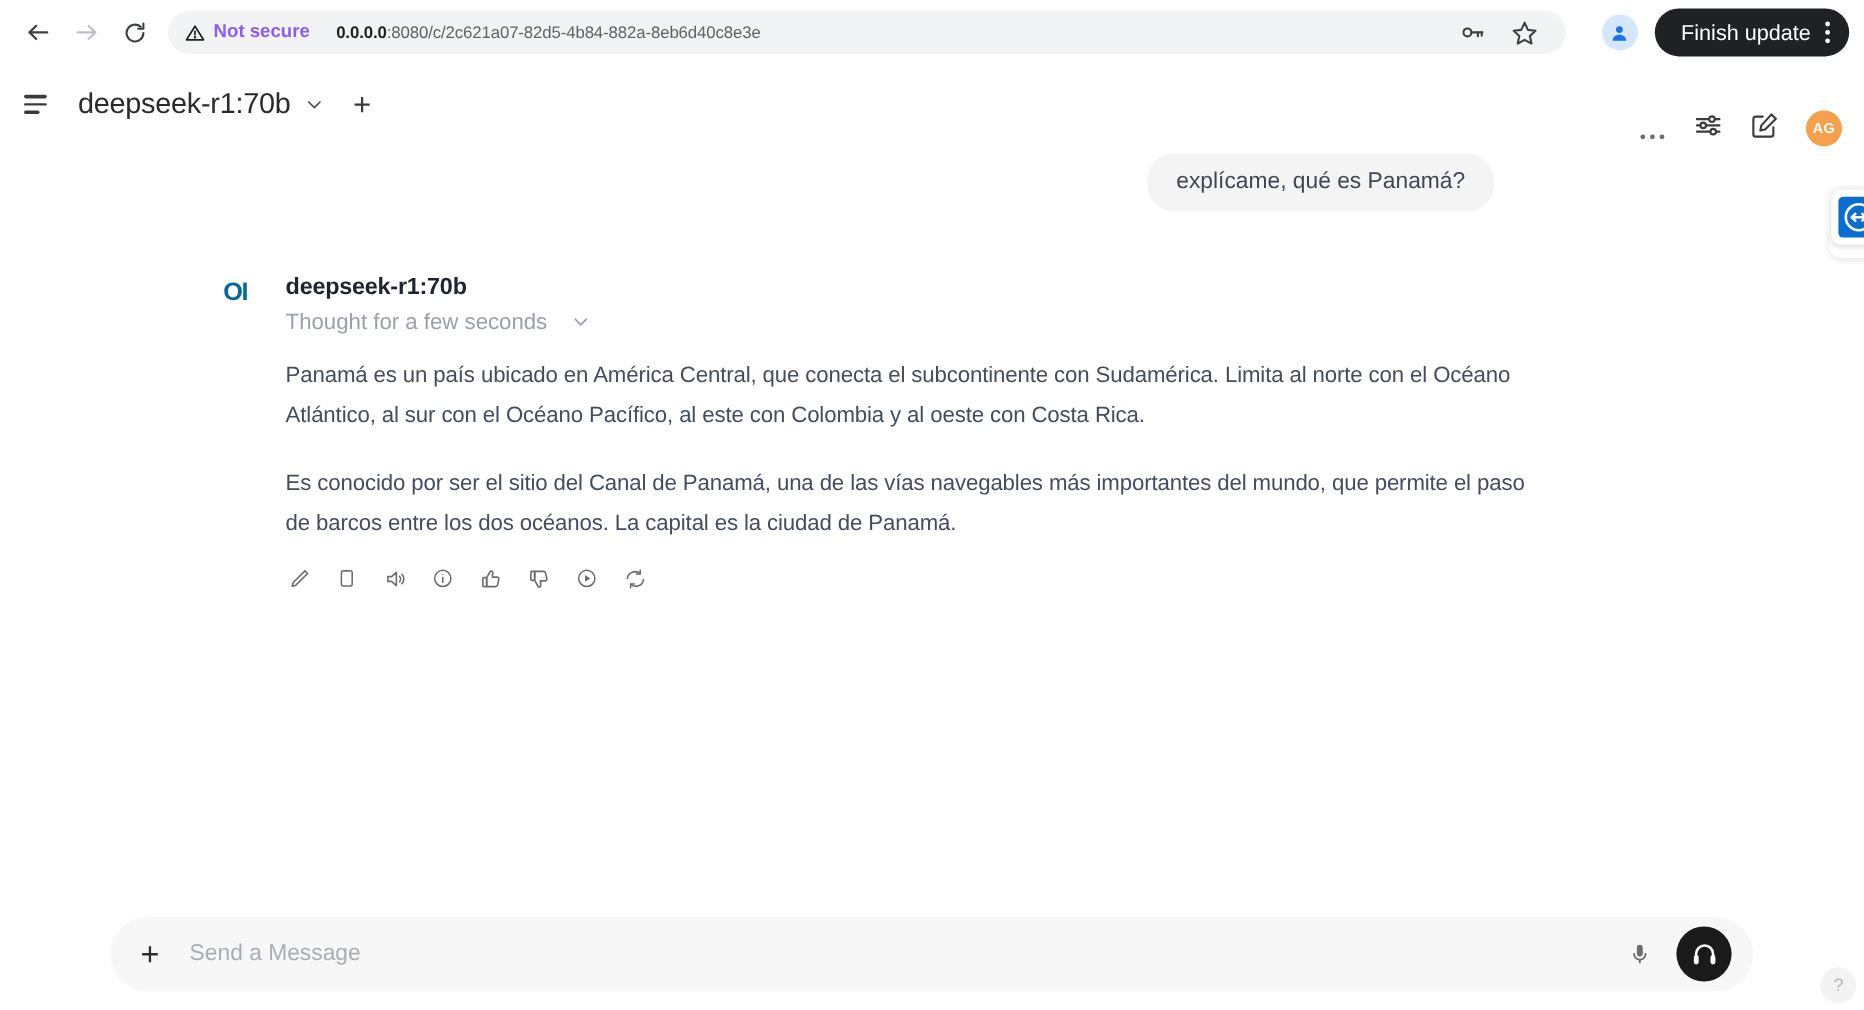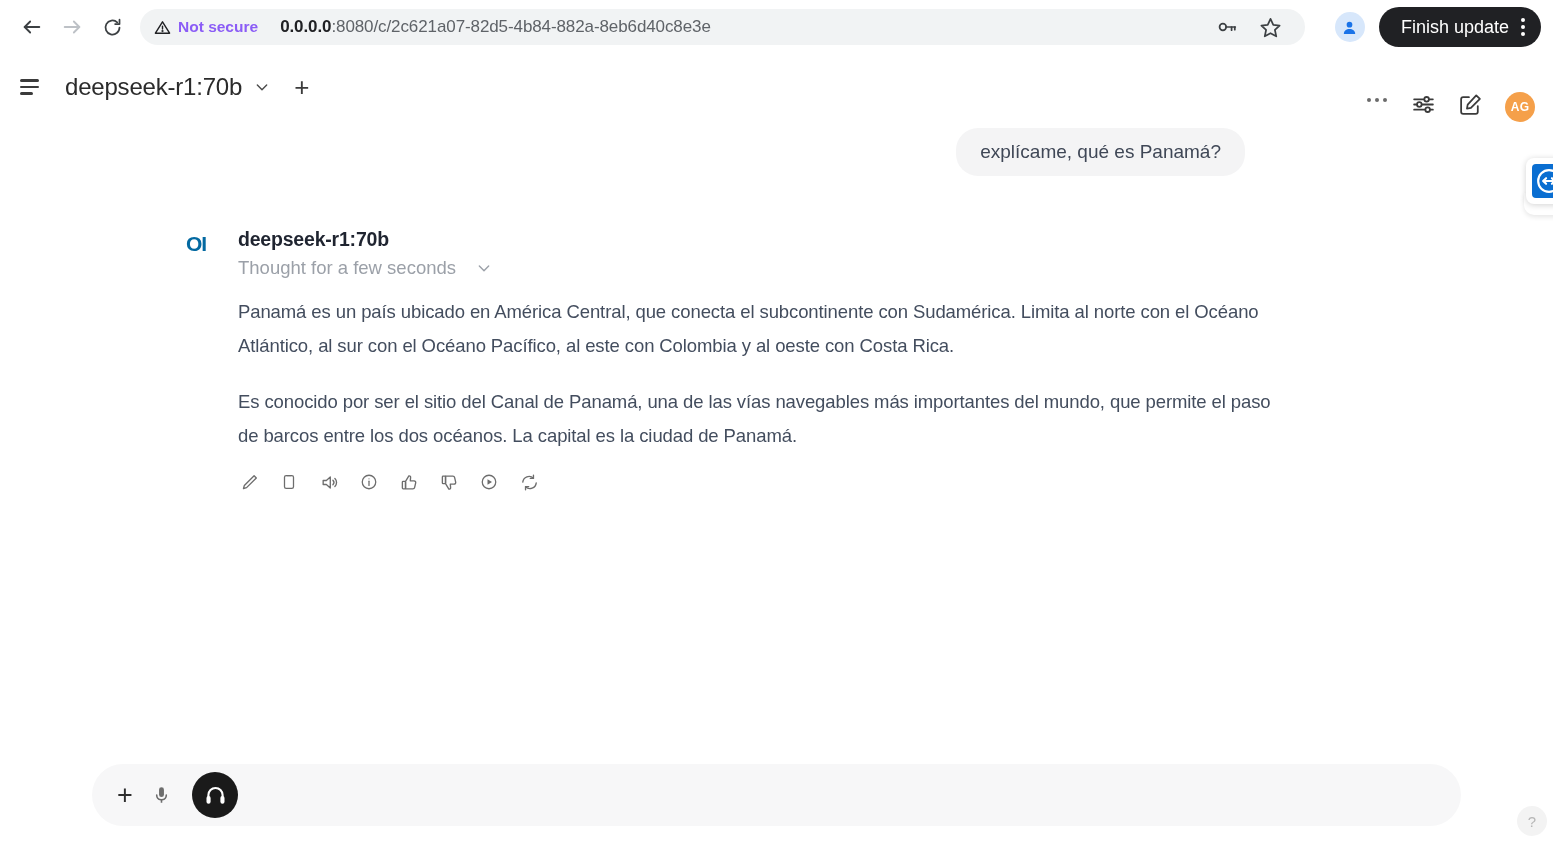--- a/index.html
+++ b/index.html
@@ -36,21 +36,21 @@
     padding: 0 14px;
     min-width: 0;
   }
   .warn-icon { flex-shrink: 0; display: flex; align-items: center; }
   .notsecure {
     font-size: 15.5px; font-weight: bold; color: #8b5cf6;
     margin-left: 7px; white-space: nowrap;
   }
   .url-wrap {
     margin-left: 22px;
-    font-size: 17px;
+    font-size: 14px;
     color: #5f6368;
     white-space: nowrap;
     overflow: hidden;
     letter-spacing: -0.1px;
   }
   .url-host { color: #202124; font-weight: bold; }
 
   .omni-right {
     display: flex; align-items: center; gap: 4px;
     margin-left: auto; flex-shrink: 0;
@@ -99,21 +99,21 @@
   }
   .chev-btn { margin-left: 8px; display: flex; align-items: center; padding: 4px; }
   .plus-btn {
     margin-left: 14px;
     font-size: 26px; color: #3b3b3b; line-height: 1;
     font-weight: 300;
     padding: 2px 6px;
   }
   .header-right {
     margin-left: auto;
-    display: flex; align-items: flex-start; gap: 22px; margin-top: 40px;
+    display: flex; align-items: flex-end; gap: 22px; margin-top: 40px;
   }
   .dots-icon { display: flex; gap: 4px; align-items: center; padding: 6px 2px; }
   .dots-icon i { width: 4px; height: 4px; border-radius: 50%; background: #6b6b6b; display: block; }
   .avatar-ag {
     width: 30px; height: 30px; border-radius: 50%;
     background: #f5a04a;
     color: #ffffff; font-size: 12px; font-weight: bold;
     display: flex; align-items: center; justify-content: center;
     letter-spacing: 0.3px;
   }
@@ -446,20 +446,21 @@
           </span>
 
         </div>
       </div>
     </div>
   </div>
 </div>
 
 <div class="composer">
   <div class="plus-attach">+</div>
+  <input class="msg-input" type="text" placeholder="Send a Message" style="">
   <span class="mic-btn">
     <svg width="21" height="21" viewBox="0 0 24 24" fill="#6d6d6d">
       <rect x="9.2" y="2.6" width="5.6" height="11.2" rx="2.8"></rect>
       <path d="M5.6 11.4a.9.9 0 0 1 1.8 0 4.6 4.6 0 0 0 9.2 0 .9.9 0 0 1 1.8 0 6.4 6.4 0 0 1-5.5 6.3v2.6h-1.8v-2.6a6.4 6.4 0 0 1-5.5-6.3z"></path>
     </svg>
   </span>
   <span class="call-btn">
     <svg width="23" height="23" viewBox="0 0 24 24" fill="#ffffff">
       <path d="M12 3a8.5 8.5 0 0 0-8.5 8.5V17h2.2v-5.5a6.3 6.3 0 0 1 12.6 0V17h2.2v-5.5A8.5 8.5 0 0 0 12 3z"></path>
       <rect x="2.6" y="12.4" width="4.3" height="8.2" rx="2.1"></rect>

